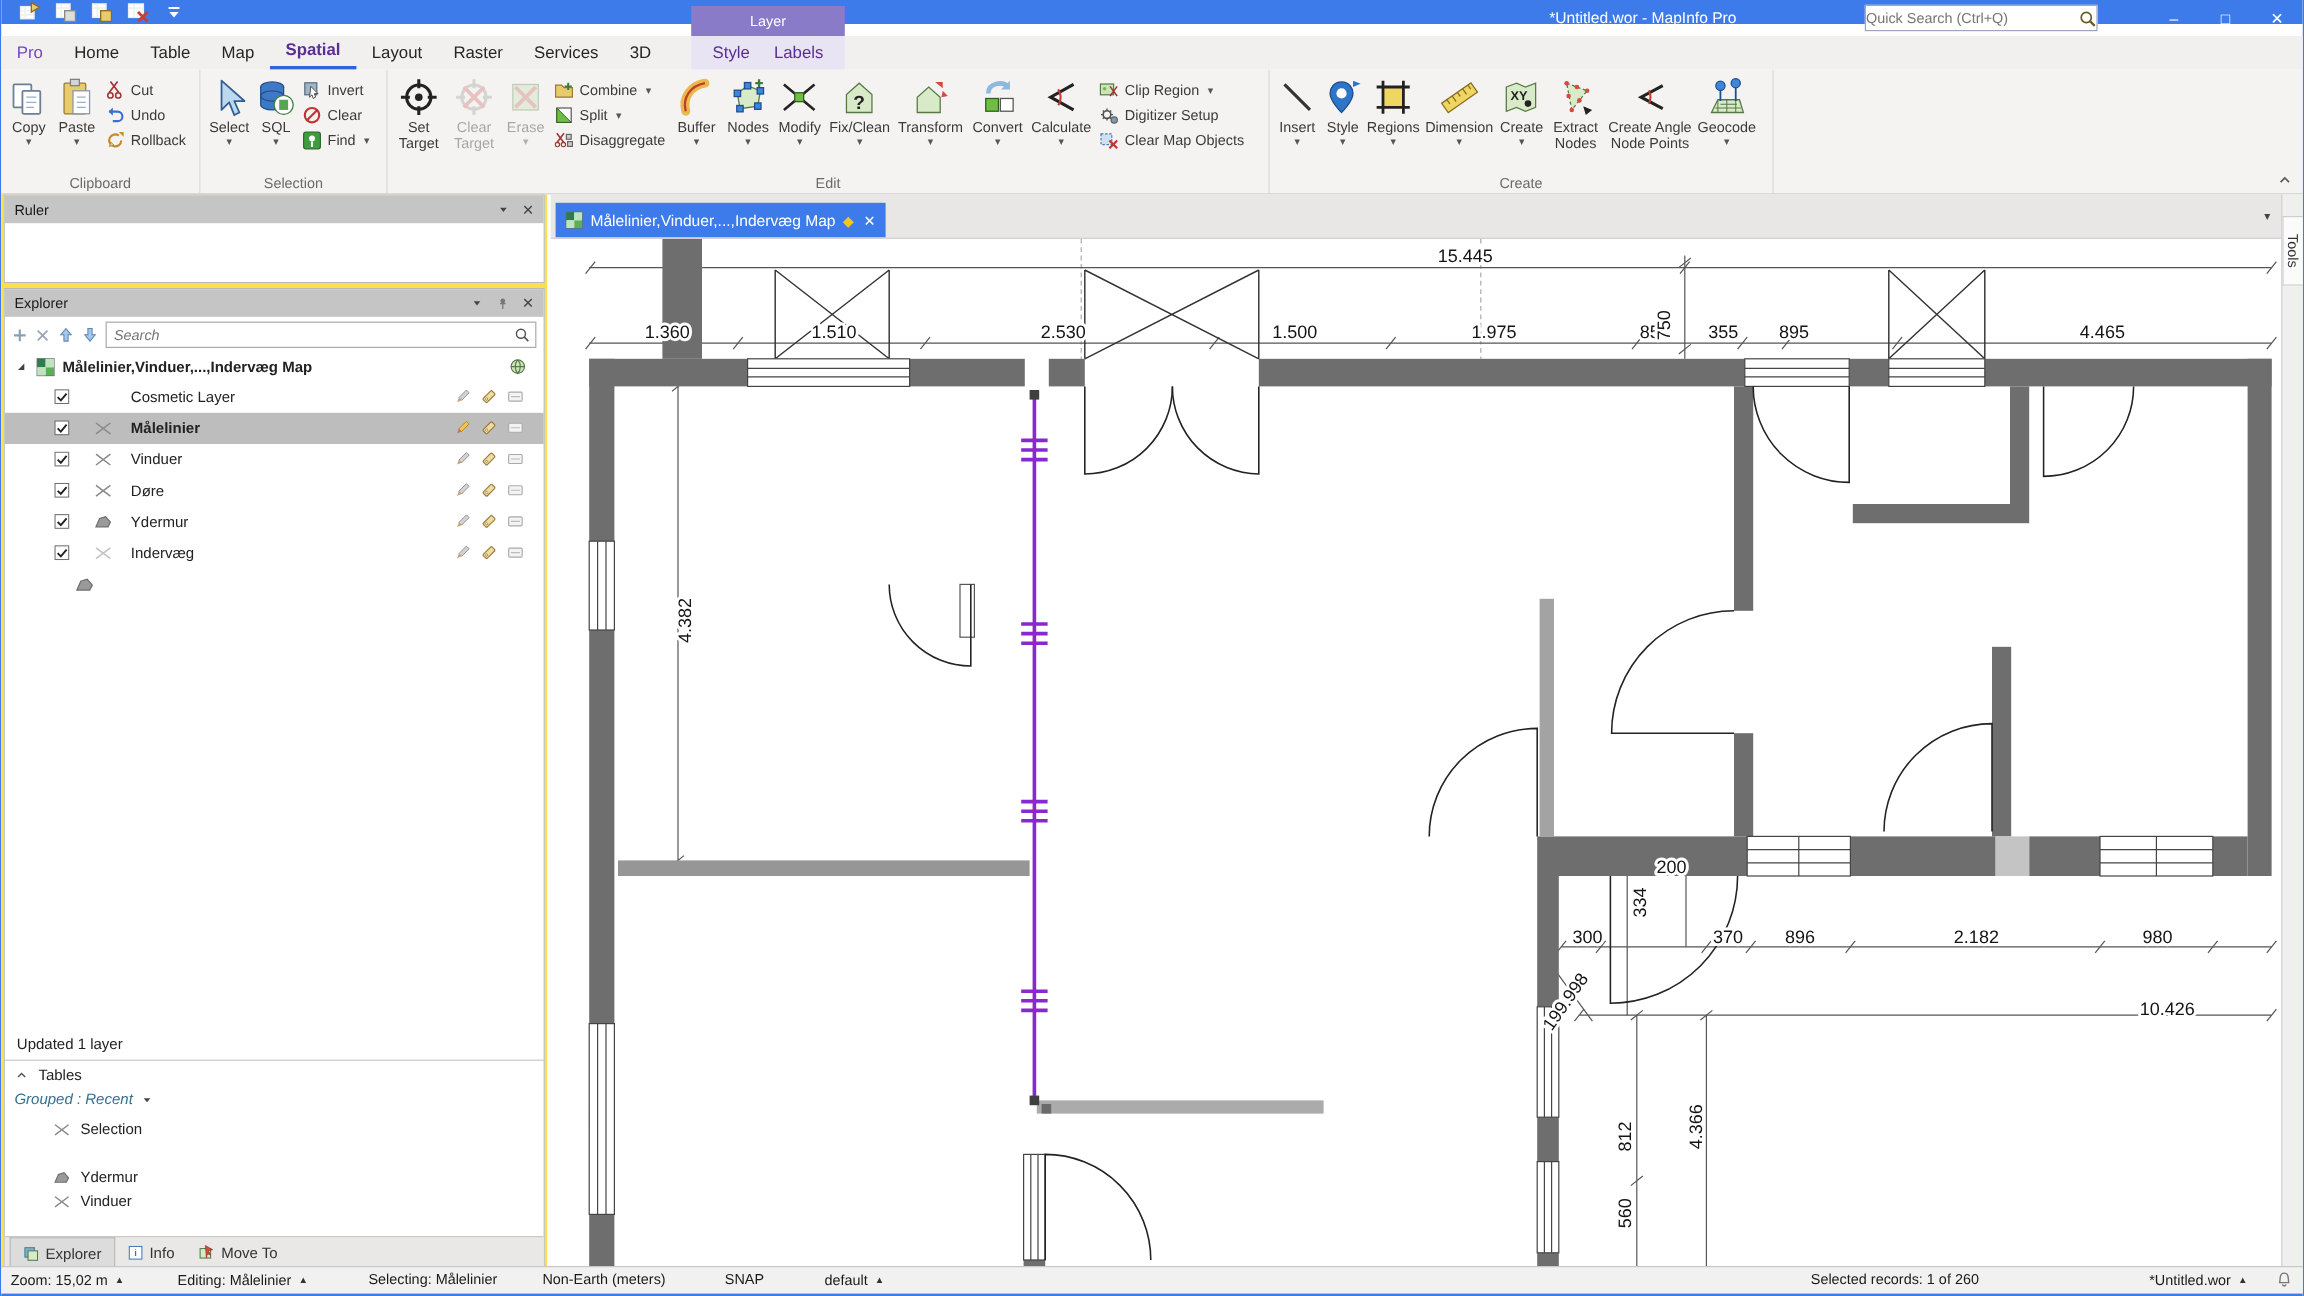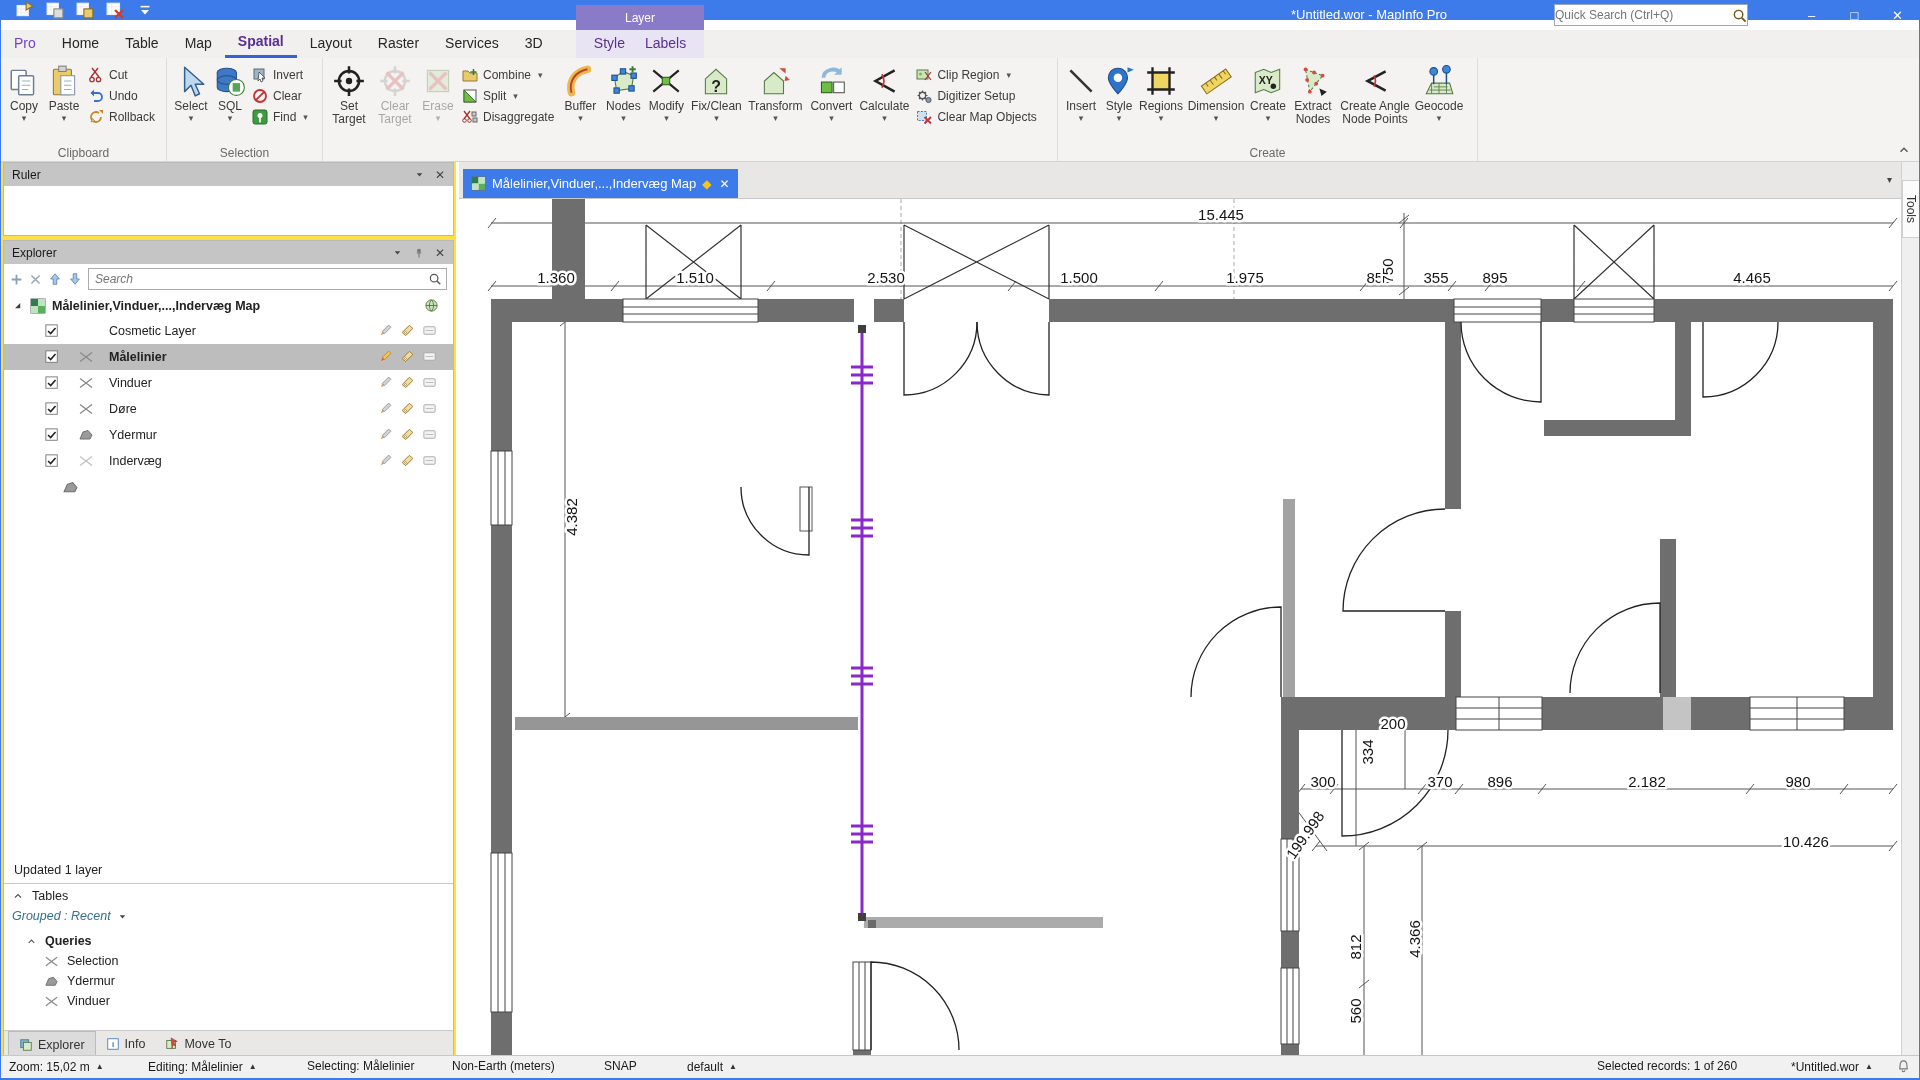--- a/index.html
+++ b/index.html
@@ -457,20 +457,21 @@
           <div class="rb-srow">
             <span class="icon">
               <svg viewBox="0 0 16 16" width="16" height="16">
                 <rect x="1.5" y="2.5" width="9" height="9" fill="#CFE0F0" stroke="#4a7ab5" stroke-dasharray="2 1.4"></rect>
                 <path d="M8.5 8l6.5 6.5M15 8l-6.5 6.5" stroke="#C33333" stroke-width="1.8"></path>
               </svg>
             </span>
             <span>Clear Map Objects</span>
           </div>
         </div>
+        <div class="rb-glabel">Edit</div>
       </div>
       <div class="rb-group" style="width: 420px;">
         <div class="rb-big" style="width: 40px;">
           <span class="icon">
             <svg viewBox="0 0 32 32" width="34" height="34">
               <path d="M6 6l20 20" stroke="#333" stroke-width="2.4"></path>
             </svg>
           </span>
           <div class="rb-label">Insert</div>
           <div class="caret">▾</div>
@@ -876,28 +877,20 @@
       <div id="grouped-row">
         <span>Grouped : Recent</span>
         <span class="icon" id="grp-tri">
             <svg viewBox="0 0 16 16" width="11" height="11">
               <path d="M4 6h8l-4 5Z" fill="#444"></path>
             </svg>
           </span>
       </div>
       <div id="tbl-sections">
           <div class="tbl-section" style="top: 690px;">
-            <div class="tbl-head">
-              <span class="icon">
-                <svg viewBox="0 0 16 16" width="11" height="11">
-                  <path d="M4 10l4-4 4 4" stroke="#555" stroke-width="1.6" fill="none"></path>
-                </svg>
-              </span>
-              <span>Queries</span>
-            </div>
             <div class="tbl-item">
               <span class="icon">
                 <svg viewBox="0 0 16 16" width="15" height="15">
                   <path d="M2 3.5L14 12.5M14 3.5L2 12.5" stroke="#8a8a8a" stroke-width="1.3" fill="none"></path>
                 </svg>
               </span>
               <span>Selection</span>
             </div>
           </div>
           <div class="tbl-section" style="top: 730px;">
@@ -1117,17 +1110,17 @@
           <path d="M8 2C5.5 2 4.5 4 4.4 6.5L4 10.5h8l-.4-4C11.5 4 10.5 2 8 2Z" fill="none" stroke="#777" stroke-width="1.2"></path>
           <path d="M6.5 12a1.5 1.5 0 0 0 3 0" fill="none" stroke="#777" stroke-width="1.2"></path>
         </svg>
       </span>
   <span class="sb-item" style="left: 8px;">Zoom: 15,02 m<span class="sb-caret">▲</span></span>
       <span class="sb-item" style="left: 147px;">Editing: Målelinier<span class="sb-caret">▲</span></span>
       <span class="sb-item" style="left: 306px;">Selecting: Målelinier</span>
       <span class="sb-item" style="left: 451px;">Non-Earth (meters)</span>
       <span class="sb-item" style="left: 603px;">SNAP</span>
       <span class="sb-item" style="left: 686px;">default<span class="sb-caret">▲</span></span>
-      <span class="sb-item" style="left: 1596px;">Selected records: 1 of 260</span>
+      <span class="sb-item" style="left: 1508px;">Selected records: 1 of 260</span>
       <span class="sb-item" style="left: 1790px;">*Untitled.wor<span class="sb-caret">▲</span></span>
     </div>
 
 </div>
 
 </body></html>

